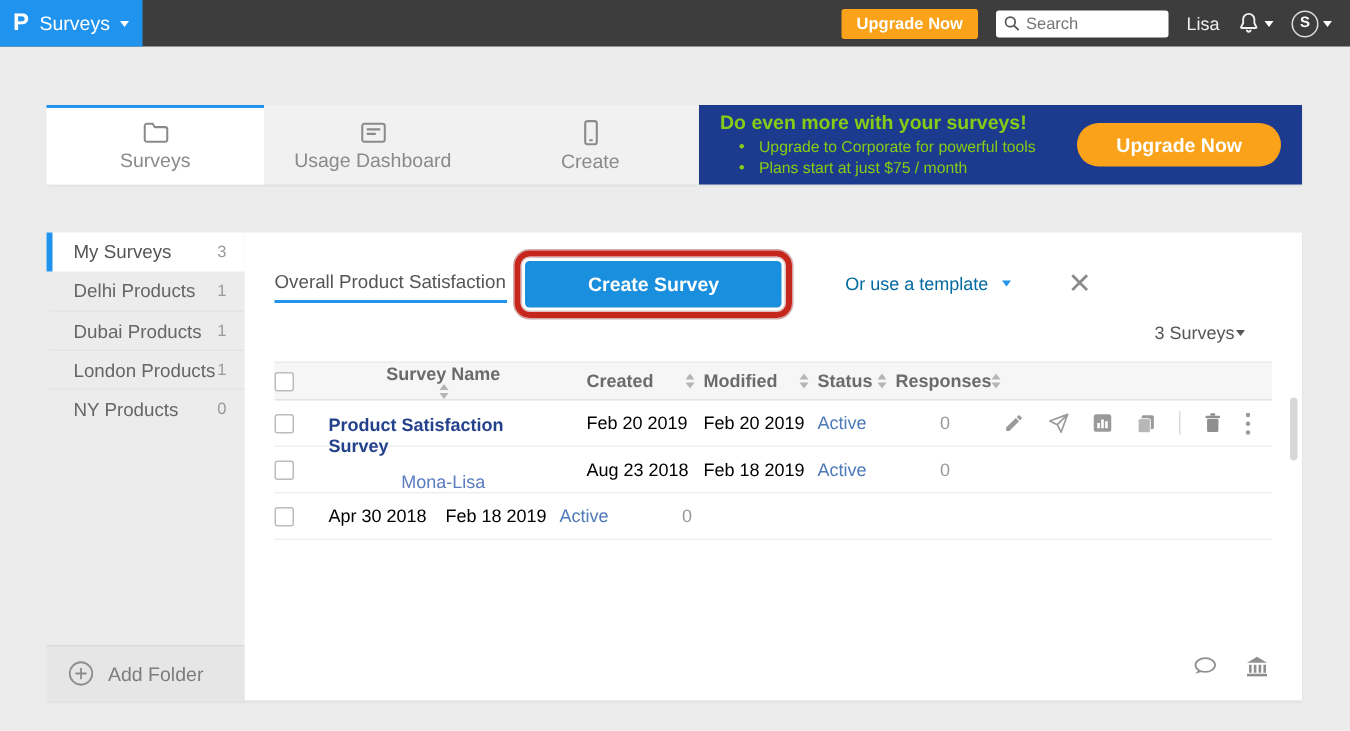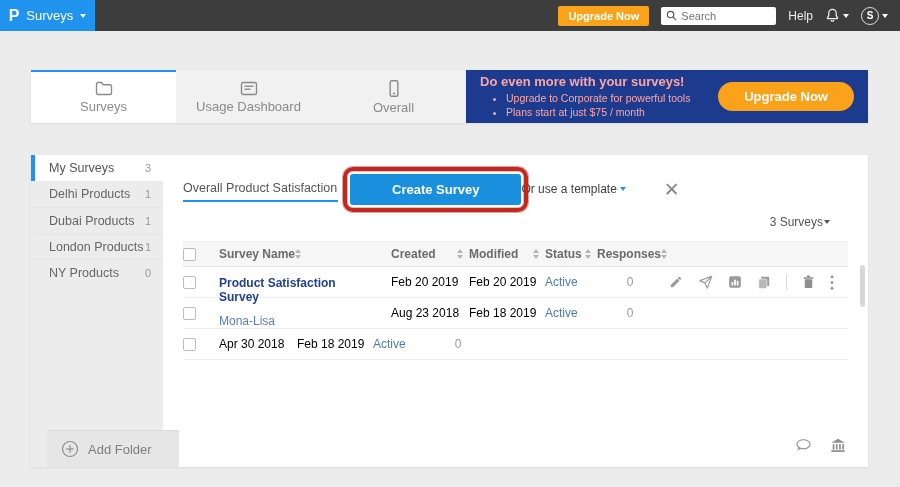--- a/index.html
+++ b/index.html
@@ -24,60 +24,60 @@
   .iconbtn { display:flex; align-items:center; gap:3px; cursor:pointer; }
   .avatar { width:18px; height:18px; border:1px solid #ddd; border-radius:50%; color:#fff; font-size:10px; font-weight:bold; display:flex; align-items:center; justify-content:center; }
 
   
   .tabs-card { position:absolute; left:31px; top:70px; width:435px; height:53px; background:#f1f1f1; display:flex; box-shadow:0 1px 2px rgba(0,0,0,.08); }
   .tab { flex:1; display:flex; flex-direction:column; align-items:center; justify-content:center; gap:3px; color:#8a8a8a; font-size:13px; cursor:pointer; border-top:2px solid transparent; }
   .tab.active { background:#fff; border-top:2px solid #2093ee; }
   .tab svg { display:block; }
 
   .banner { position:absolute; left:466px; top:70px; width:402px; height:53px; background:#1d3b8e; display:flex; align-items:center; padding:0 14px; box-shadow:0 1px 2px rgba(0,0,0,.08); }
-  .banner-text { color:#fca5a5; }
+  .banner-text { color:#84cc16; }
   .banner-title { font-size:13px; font-weight:bold; margin-bottom:2px; }
   .banner-bullets { list-style:disc; margin-left:26px; font-size:10.5px; line-height:1.35; }
   .btn-upgrade-banner { margin-left:auto; background:#f9a21a; color:#fff; border:none; font-size:13px; font-weight:bold; padding:7px 26px; border-radius:16px; cursor:pointer; }
 
   
   .main-card { position:absolute; left:31px; top:155px; width:837px; height:312px; background:#fff; box-shadow:0 1px 2px rgba(0,0,0,.08); display:flex; }
 
   
   .folders { width:139px; background:#ececec; display:flex; flex-direction:column; position:relative; }
   .folder-item { height:26px; display:flex; align-items:center; padding:0 12px 0 14px; font-size:12.5px; color:#666; cursor:pointer; border-left:4px solid transparent; }
   .folder-item .count { margin-left:auto; font-size:11px; color:#9a9a9a; }
   .folder-item.active { background:#fff; border-left:4px solid #2093ee; color:#555; }
   .folder-item + .folder-item { border-top:1px solid #e4e4e4; }
   .folder-item.active + .folder-item, .folder-item:first-child { border-top:none; }
-  .add-folder { position:absolute; bottom:0; left:16px; width:100%; height:37px; background:#e6e6e6; border-top:1px solid #dcdcdc; display:flex; align-items:center; gap:9px; padding:0 14px; color:#7d7d7d; font-size:13px; cursor:pointer; }
+  .add-folder { position:absolute; bottom:0; left:0; width:100%; height:37px; background:#e6e6e6; border-top:1px solid #dcdcdc; display:flex; align-items:center; gap:9px; padding:0 14px; color:#7d7d7d; font-size:13px; cursor:pointer; }
 
   
   .content { flex:1; position:relative; padding:10px 20px 0 20px; }
   .share-row { display:flex; justify-content:flex-end; align-items:center; gap:7px; height:22px; cursor:pointer; }
   .share-label { color:#2093ee; font-size:13px; }
 
   .create-row { display:flex; align-items:center; margin-top:4px; height:40px; }
   .name-field { width:155px; border-bottom:2px solid #2093ee; padding:4px 0 5px 0; font-size:12.5px; color:#555; cursor:text; white-space:nowrap; overflow:hidden; }
   .create-wrap { position:relative; margin-left:12px; }
   .btn-create { background:#1a8fdd; color:#fff; border:none; font-size:13px; font-weight:bold; padding:8px 42px; border-radius:3px; cursor:pointer; }
   .red-annotation { position:absolute; left:-7px; top:-7px; right:-7px; bottom:-7px; border:4px solid #c5271d; border-radius:10px; pointer-events:none; box-shadow:0 0 0 1px rgba(120,10,10,.35), inset 0 0 0 1px rgba(120,10,10,.25); }
-  .template-link { color:#404040; font-size:12px; display:flex; align-items:center; gap:3px; cursor:pointer; }
+  .template-link { margin-left:42px; color:#0369a1; font-size:12px; display:flex; align-items:center; gap:9px; cursor:pointer; }
   .close-x { margin-left:38px; color:#8a8a8a; font-size:19px; cursor:pointer; line-height:1; }
 
   .count-row { display:flex; justify-content:flex-end; align-items:center; gap:1px; height:22px; margin-top:2px; color:#555; font-size:12px; cursor:pointer; padding-right:18px; }
 
   
   .table { margin-top:8px; }
   .trow { display:flex; align-items:center; height:31px; font-size:12px; }
   .thead { background:#f6f6f6; border-top:1px solid #ececec; border-bottom:1px solid #e3e3e3; height:26px; color:#6b6b6b; font-weight:bold; }
   .tbody .trow { border-bottom:1px solid #efefef; }
   .c-check { width:36px; display:flex; align-items:center; }
   .checkbox { width:13px; height:13px; border:1px solid #bcbcbc; border-radius:2px; background:#fff; cursor:pointer; }
-  .c-name { width:172px; display:flex; align-items:center; padding-right:19px; }
+  .c-name { width:172px; display:flex; align-items:center; padding-right:19px;flex-direction:column; }
   .c-created { width:78px; display:flex; align-items:center; justify-content:space-between; padding-right:6px; }
   .c-modified { width:76px; display:flex; align-items:center; justify-content:space-between; padding-right:6px; }
   .c-status { width:52px; display:flex; align-items:center; justify-content:space-between; padding-right:6px; }
   .c-resp { width:72px; display:flex; align-items:center; justify-content:space-between; padding-right:6px; }
   .c-actions { flex:1; display:flex; align-items:center; justify-content:flex-end; gap:15px; padding-right:14px; }
   .sort { display:inline-flex; flex-direction:column; gap:2px; cursor:pointer; }
   .sort i { width:0; height:0; border-left:3.5px solid transparent; border-right:3.5px solid transparent; }
   .sort .up { border-bottom:4px solid #b5b5b5; }
   .sort .dn { border-top:4px solid #b5b5b5; }
   .cell-date { color:#000000; }
@@ -105,21 +105,21 @@
     </div>
     <div class="topbar-right">
       <button class="btn-upgrade-top">Upgrade Now</button>
       <div class="searchbox">
         <svg width="11" height="11" viewBox="0 0 24 24">
             <circle cx="10" cy="10" r="7" fill="none" stroke="#555" stroke-width="2.5"></circle>
             <line x1="15" y1="15" x2="22" y2="22" stroke="#555" stroke-width="2.5"></line>
           </svg>
         <input type="text" placeholder="Search" style="">
       </div>
-      <span class="help-link">Help</span>
+      <span class="help-link">Lisa</span>
       <div class="iconbtn">
         <svg width="15" height="15" viewBox="0 0 24 24">
             <path d="M12 2a6 6 0 0 0-6 6v4l-2.2 4.2a.6.6 0 0 0 .55.8h15.3a.6.6 0 0 0 .55-.8L18 12V8a6 6 0 0 0-6-6z" fill="none" stroke="#f0f0f0" stroke-width="2"></path>
             <path d="M10 19a2 2 0 0 0 4 0" fill="none" stroke="#f0f0f0" stroke-width="2"></path>
           </svg>
         <span class="caret small"></span>
       </div>
       <div class="iconbtn">
         <span class="avatar">S</span>
         <span class="caret small"></span>
@@ -140,21 +140,21 @@
           <line x1="6" y1="7" x2="18" y2="7" stroke="#8a8a8a" stroke-width="1.8"></line>
           <line x1="6" y1="11" x2="14" y2="11" stroke="#8a8a8a" stroke-width="1.8"></line>
         </svg>
       <span>Usage Dashboard</span>
     </div>
     <div class="tab">
       <svg width="12" height="17" viewBox="0 0 14 22">
           <rect x="2" y="1" width="10" height="20" rx="2" fill="none" stroke="#8a8a8a" stroke-width="1.8"></rect>
           <line x1="5.5" y1="17.5" x2="8.5" y2="17.5" stroke="#8a8a8a" stroke-width="1.8"></line>
         </svg>
-      <span>Overall</span>
+      <span>Create</span>
     </div>
   </div>
 
   <div class="banner">
     <div class="banner-text">
       <div class="banner-title">Do even more with your surveys!</div>
       <ul class="banner-bullets">
         <li>Upgrade to Corporate for powerful tools</li>
         <li>Plans start at just $75 / month</li>
       </ul>

